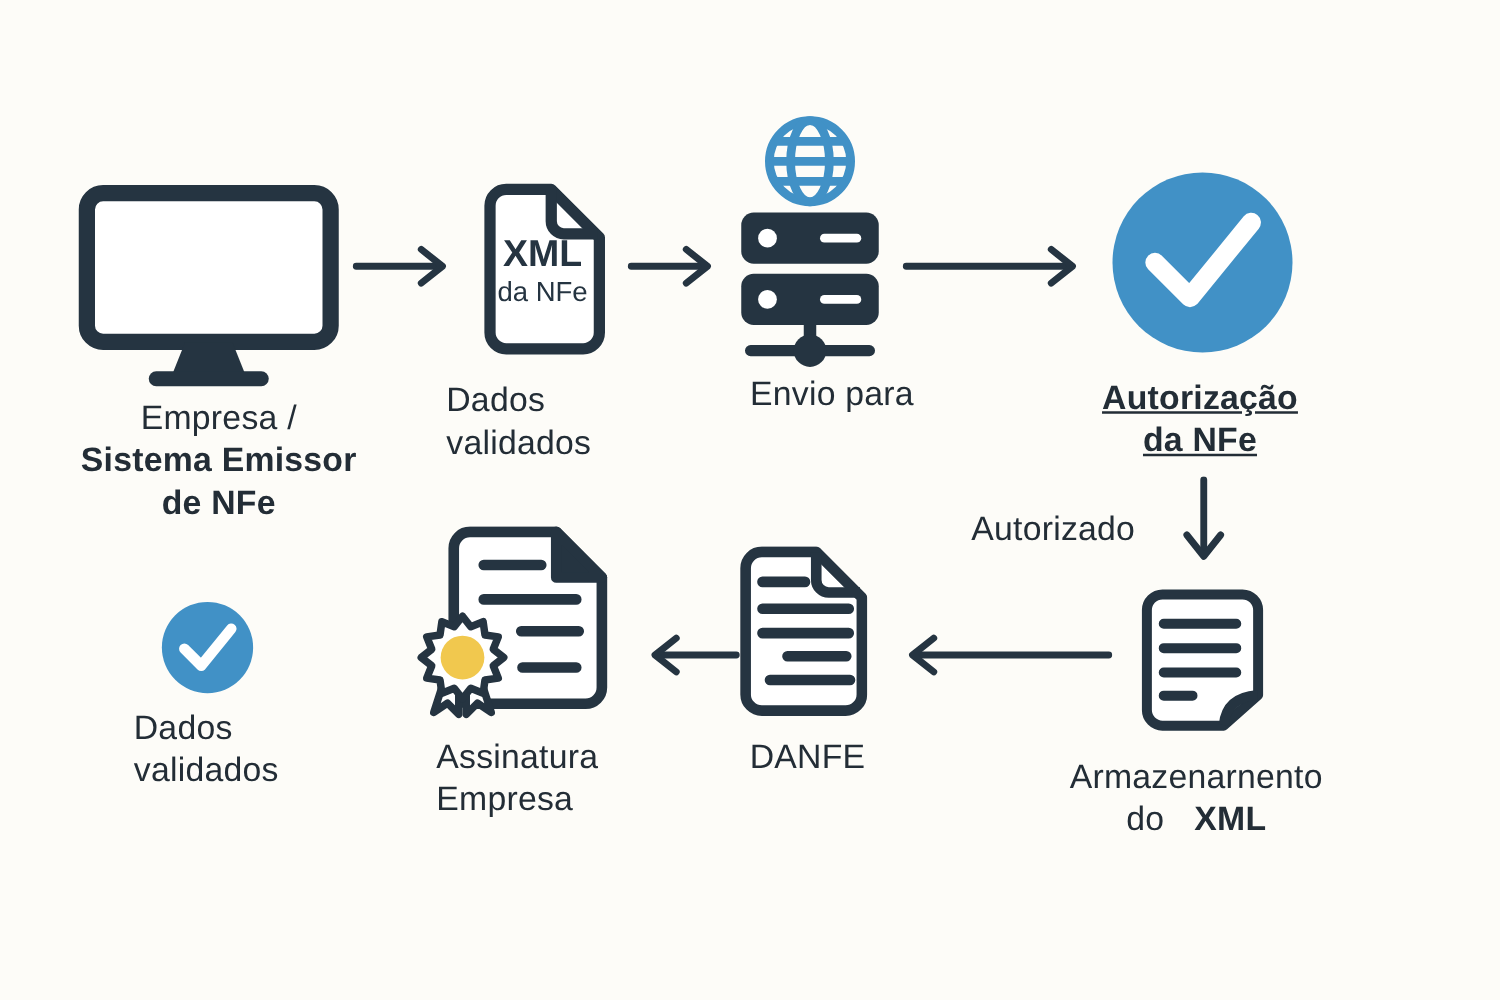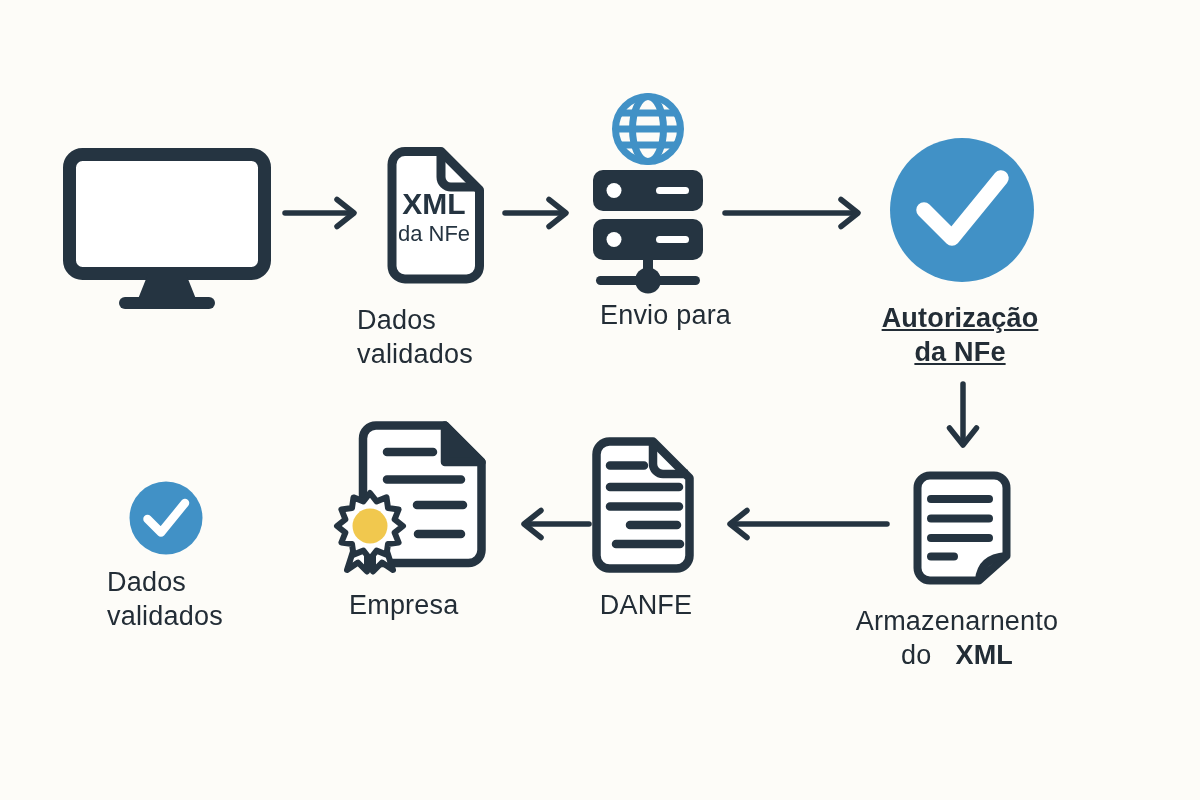--- a/index.html
+++ b/index.html
@@ -27,20 +27,25 @@
 <body>
 
 <div class="canvas">
 
   <div class="abs" style="left:62px;top:147px;">
     <svg width="210" height="164" viewBox="0 0 210 164">
       <rect x="7.5" y="7.5" width="195" height="119" rx="13" fill="#ffffff" stroke="#253441" stroke-width="13"></rect>
       <path d="M86 127 h38 l10 25 h-58 z" fill="#253441"></path>
       <rect x="57" y="150" width="96" height="12" rx="6" fill="#253441"></rect>
     </svg>
+  </div>
+  <div class="lbl center" style="left:40px;top:317px;width:270px;">
+    <div>Empresa /</div>
+    <div class="bold">Sistema Emissor</div>
+    <div class="bold">de NFe</div>
   </div>
 
   <div class="abs" style="left:282px;top:195px;">
     <svg width="78" height="36" viewBox="0 0 78 36">
       <path d="M3 18 H70" stroke="#253441" stroke-width="5.5" stroke-linecap="round" fill="none"></path>
       <path d="M55 4.5 L72 18 L55 31.5" stroke="#253441" stroke-width="5.5" stroke-linecap="round" stroke-linejoin="round" fill="none"></path>
     </svg>
   </div>
 
   <div class="abs" style="left:382px;top:145px;">
@@ -99,20 +104,21 @@
     <svg width="148" height="148" viewBox="0 0 148 148">
       <circle cx="74" cy="74" r="72" fill="#4191c6"></circle>
       <path d="M36 74 L64 102 L113 42" fill="none" stroke="#ffffff" stroke-width="15.5" stroke-linecap="round" stroke-linejoin="round"></path>
     </svg>
   </div>
   <div class="lbl center bold" style="left:845px;top:301px;width:230px;text-decoration:underline;">
     <div>Autorização</div>
     <div>da NFe</div>
   </div>
 
+  <div class="lbl" style="left:777px;top:406px;">Autorizado</div>
 
   <div class="abs" style="left:945px;top:381px;">
     <svg width="36" height="72" viewBox="0 0 36 72">
       <path d="M18 3 V62" stroke="#253441" stroke-width="5.5" stroke-linecap="round" fill="none"></path>
       <path d="M4.5 47 L18 64 L31.5 47" stroke="#253441" stroke-width="5.5" stroke-linecap="round" stroke-linejoin="round" fill="none"></path>
     </svg>
   </div>
 
   <div class="abs" style="left:913px;top:471px;">
     <svg width="98" height="114" viewBox="0 0 98 114">
@@ -159,20 +165,21 @@
       <path d="M57 31 H103 M57 58.5 H131 M87 84 H133 M88 113 H131" stroke="#253441" stroke-width="8.5" stroke-linecap="round" fill="none"></path>
 
       <path d="M27 118 L17 149 L28 141.5 L37 150.5 L37 122 Z" fill="#ffffff" stroke="#253441" stroke-width="6" stroke-linejoin="round"></path>
       <path d="M53 118 L63 149 L52 141.5 L43 150.5 L43 122 Z" fill="#ffffff" stroke="#253441" stroke-width="6" stroke-linejoin="round"></path>
 
       <polygon points="73,105 64.6,111.6 68.6,121.5 58,123 56.5,133.6 46.6,129.6 40,138 33.4,129.6 23.5,133.6 22,123 11.4,121.5 15.4,111.6 7,105 15.4,98.4 11.4,88.5 22,87 23.5,76.4 33.4,80.4 40,72 46.6,80.4 56.5,76.4 58,87 68.6,88.5 64.6,98.4" fill="#ffffff" stroke="#253441" stroke-width="6" stroke-linejoin="round"></polygon>
       <circle cx="40" cy="105" r="17.5" fill="#f1c84e"></circle>
     </svg>
   </div>
   <div class="lbl" style="left:349px;top:588px;">
+    <div>Assinatura</div>
     <div>Empresa</div>
   </div>
 
   <div class="abs" style="left:128px;top:480px;">
     <svg width="76" height="76" viewBox="0 0 76 76">
       <circle cx="38" cy="38" r="36.5" fill="#4191c6"></circle>
       <path d="M19.5 39 L33 52.5 L57 23" fill="none" stroke="#ffffff" stroke-width="8.5" stroke-linecap="round" stroke-linejoin="round"></path>
     </svg>
   </div>
   <div class="lbl" style="left:107px;top:565px;">

